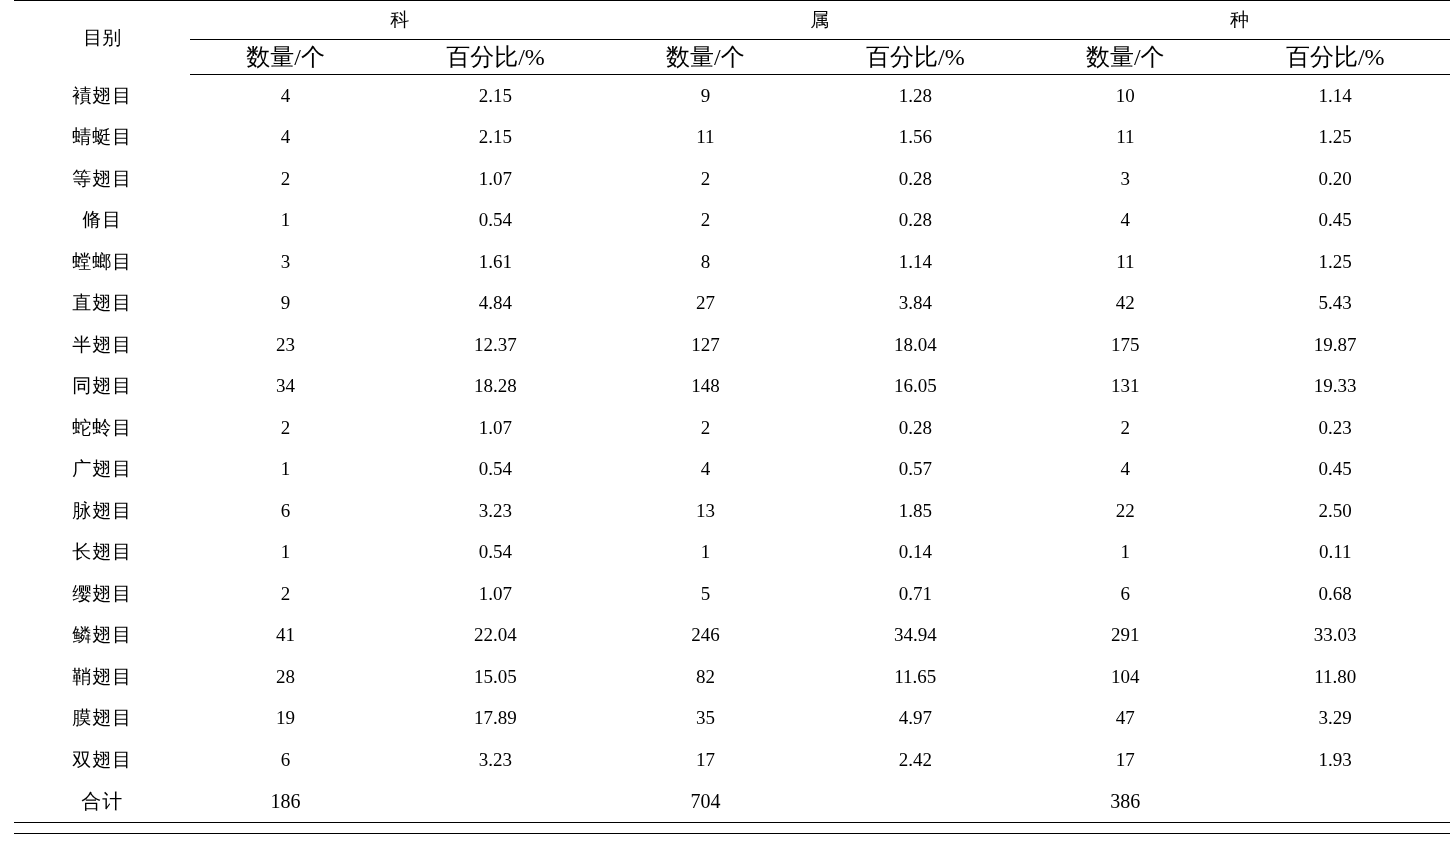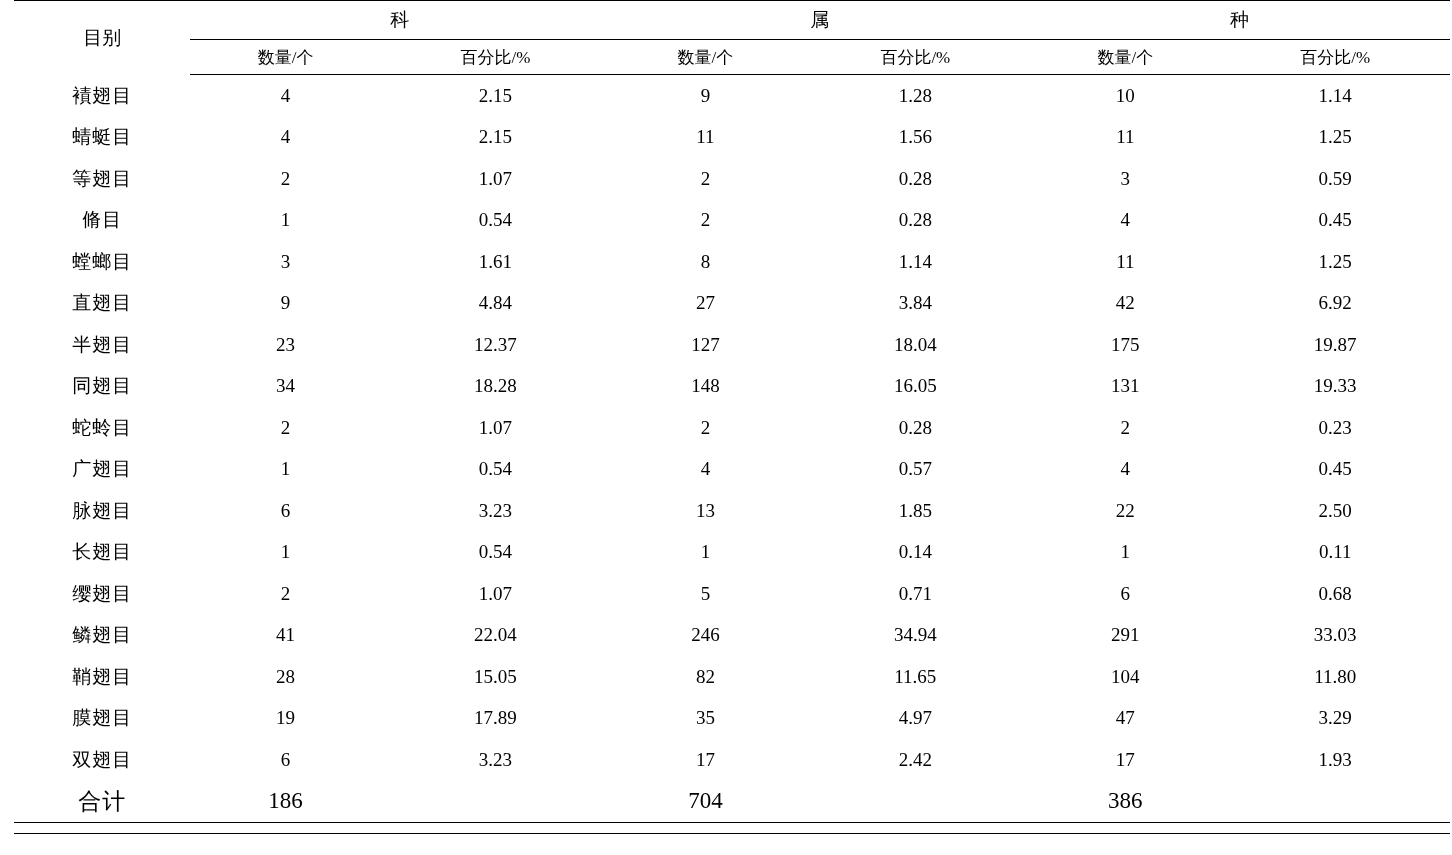--- a/index.html
+++ b/index.html
@@ -43,39 +43,39 @@
   }
   tr.grouphead td.order-cell {
     vertical-align: middle;
   }
   td.grp {
     border-bottom: 1px solid #000;
   }
   
   tr.subhead td {
     height: 34px;
-    font-size: 17px;
+    font-size: 24px;
   }
   
   .rule-top {
     border-top: 1.6px solid #000;
   }
   .rule-mid {
     border-bottom: 1.1px solid #000;
   }
   .rule-bottom {
     border-bottom: 1.6px solid #000;
   }
   tbody tr.data td {
     height: 41.5px;
     font-size: 19px;
   }
   tbody tr.total td {
     height: 41.5px;
-    font-size: 23px;
+    font-size: 20px;
   }
   td.order-name {
     letter-spacing: 1px;
   }
   td.numcell {
     font-family: "Liberation Serif", "DejaVu Serif", serif;
   }
   .hdr-label {
     letter-spacing: 1px;
   }
@@ -130,21 +130,21 @@
           <td class="numcell">11</td>
           <td class="numcell">1.25</td>
         </tr>
         <tr class="data">
           <td class="order-name">等翅目</td>
           <td class="numcell">2</td>
           <td class="numcell">1.07</td>
           <td class="numcell">2</td>
           <td class="numcell">0.28</td>
           <td class="numcell">3</td>
-          <td class="numcell">0.59</td>
+          <td class="numcell">0.20</td>
         </tr>
         <tr class="data">
           <td class="order-name">脩目</td>
           <td class="numcell">1</td>
           <td class="numcell">0.54</td>
           <td class="numcell">2</td>
           <td class="numcell">0.28</td>
           <td class="numcell">4</td>
           <td class="numcell">0.45</td>
         </tr>
@@ -157,21 +157,21 @@
           <td class="numcell">11</td>
           <td class="numcell">1.25</td>
         </tr>
         <tr class="data">
           <td class="order-name">直翅目</td>
           <td class="numcell">9</td>
           <td class="numcell">4.84</td>
           <td class="numcell">27</td>
           <td class="numcell">3.84</td>
           <td class="numcell">42</td>
-          <td class="numcell">6.92</td>
+          <td class="numcell">5.43</td>
         </tr>
         <tr class="data">
           <td class="order-name">半翅目</td>
           <td class="numcell">23</td>
           <td class="numcell">12.37</td>
           <td class="numcell">127</td>
           <td class="numcell">18.04</td>
           <td class="numcell">175</td>
           <td class="numcell">19.87</td>
         </tr>

